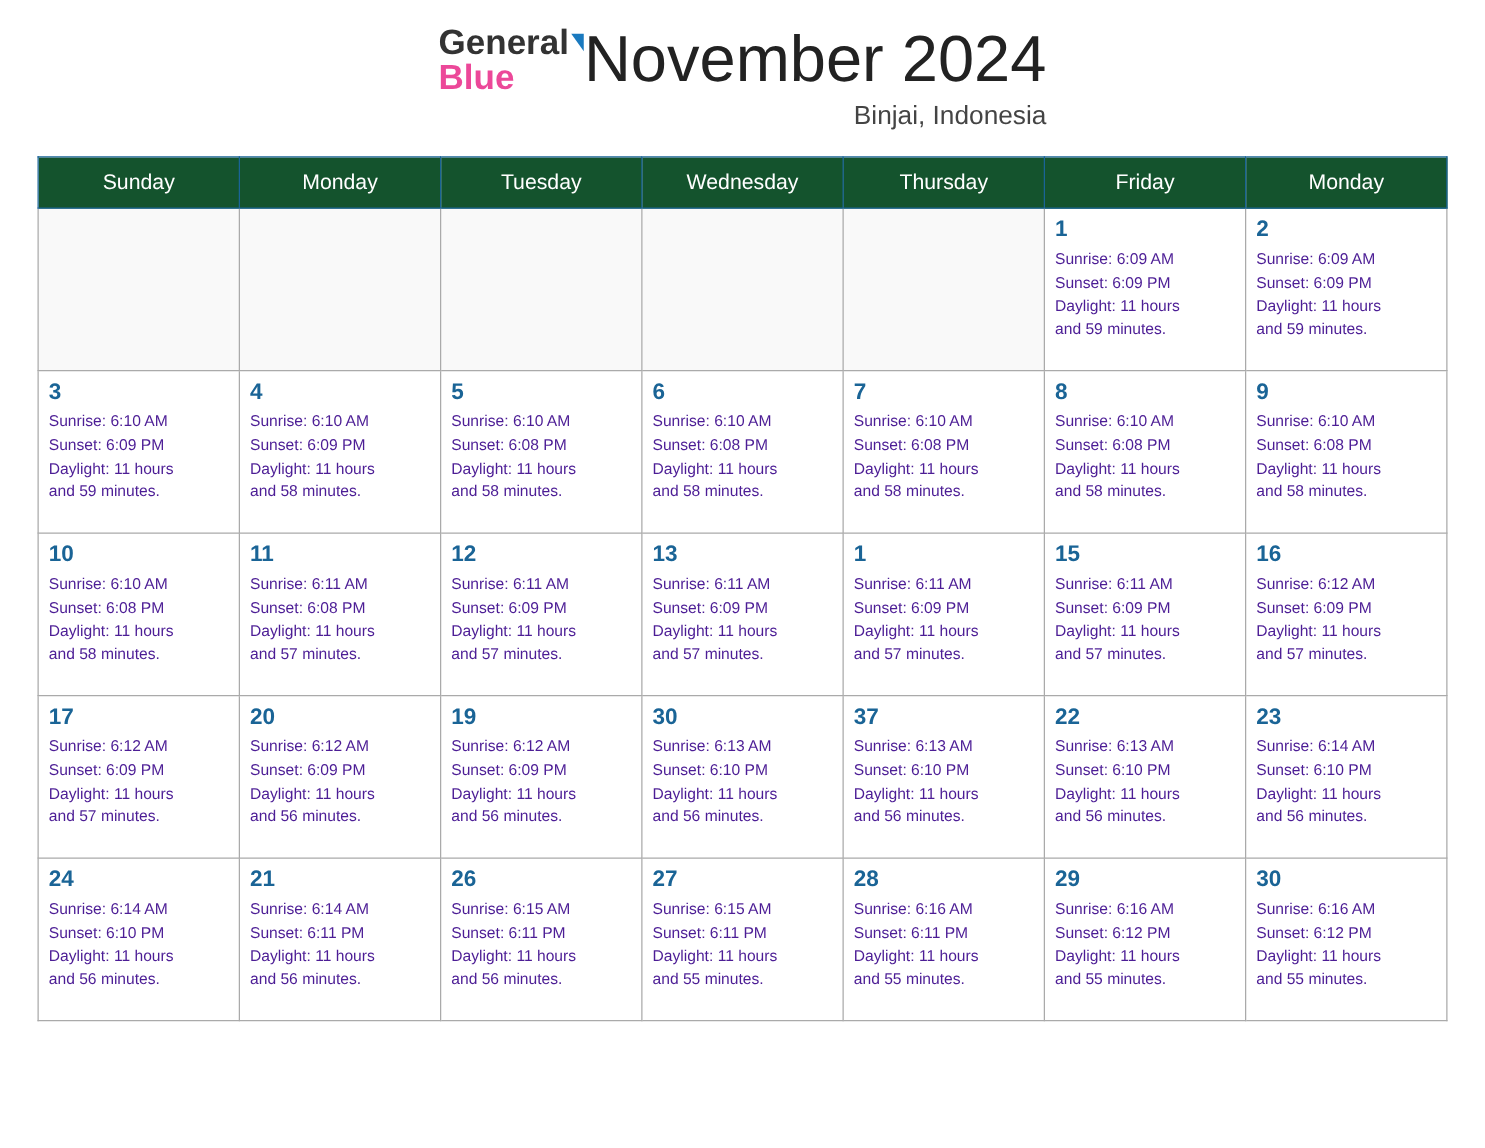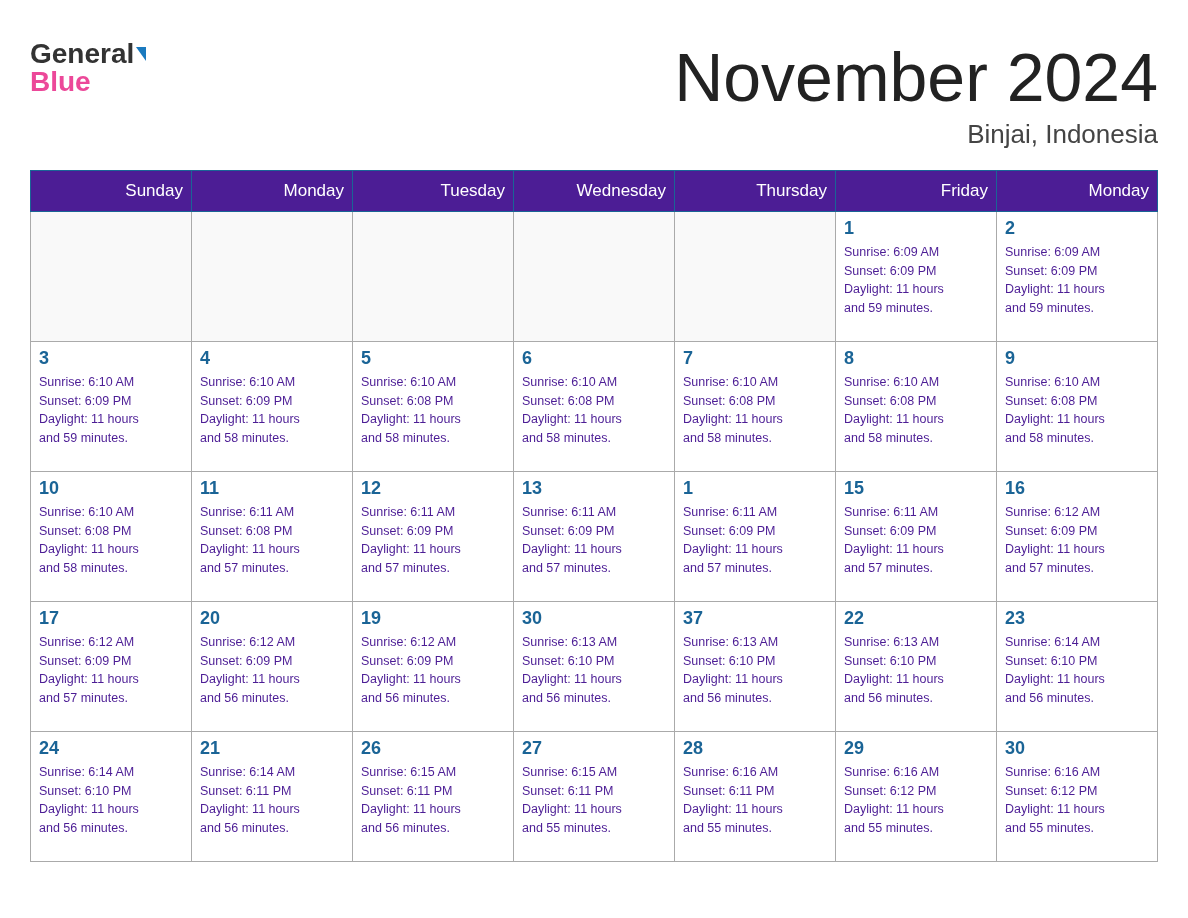--- a/index.html
+++ b/index.html
@@ -5,24 +5,23 @@
     * { box-sizing: border-box; margin: 0; padding: 0; }
     body {
       font-family: Arial, sans-serif;
       background: #fff;
       padding: 20px 30px;
       width: 1188px;
       min-height: 918px;
     }
     .header-area {
       display: flex;
-      justify-content: space-between;
+      justify-content: center;
       align-items: flex-start;
       margin-bottom: 20px;
-      margin-top: 20px;
     }
     .logo {
       display: flex;
       flex-direction: column;
       align-items: flex-start;
     }
     .logo-text-general {
       font-size: 28px;
       font-weight: bold;
       color: #333;
@@ -45,42 +44,42 @@
       vertical-align: middle;
     }
     .logo-line {
       display: flex;
       align-items: center;
     }
     .title-area {
       text-align: right;
     }
     .calendar-title {
-      font-size: 68px;
+      font-size: 52px;
       font-weight: normal;
       color: #222;
       line-height: 1.1;
     }
     .calendar-subtitle {
-      font-size: 26px;
+      font-size: 21px;
       color: #444;
       margin-top: 4px;
     }
     .calendar-table {
       width: 100%;
       border-collapse: collapse;
       border: 1px solid #999;
     }
     .calendar-table th {
-      background-color: #4c1d95;
+      background-color: #14532d;
       color: #fff;
       font-size: 17px;
       font-weight: normal;
       padding: 10px 8px;
-      text-align: right;
+      text-align: center;
       border: 1px solid #1a6496;
     }
     .calendar-table td {
       border: 1px solid #aaa;
       vertical-align: top;
       padding: 6px 8px;
       width: 14.28%;
       min-height: 110px;
       height: 130px;
     }

